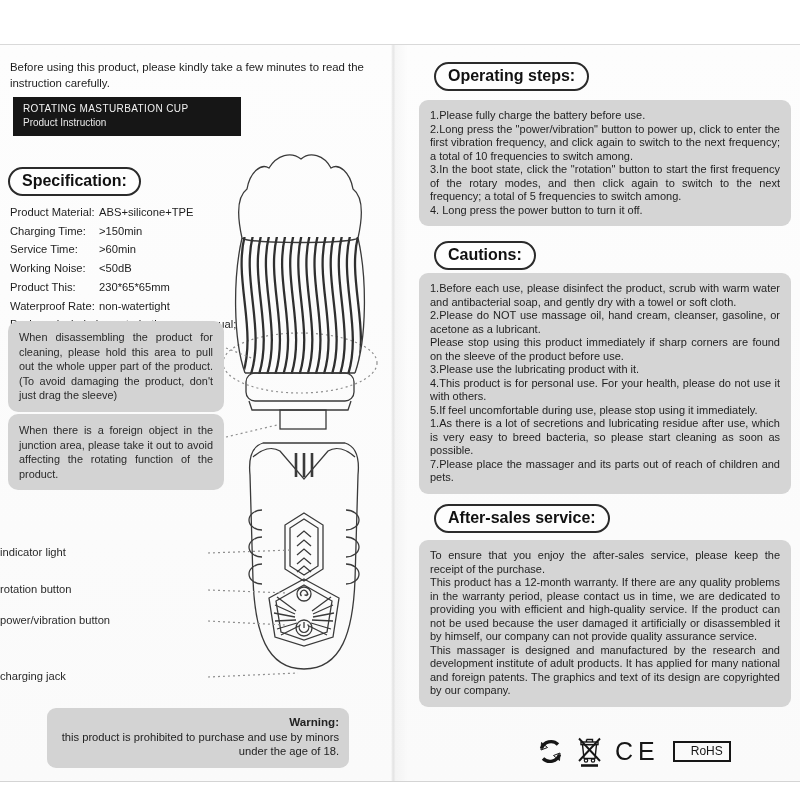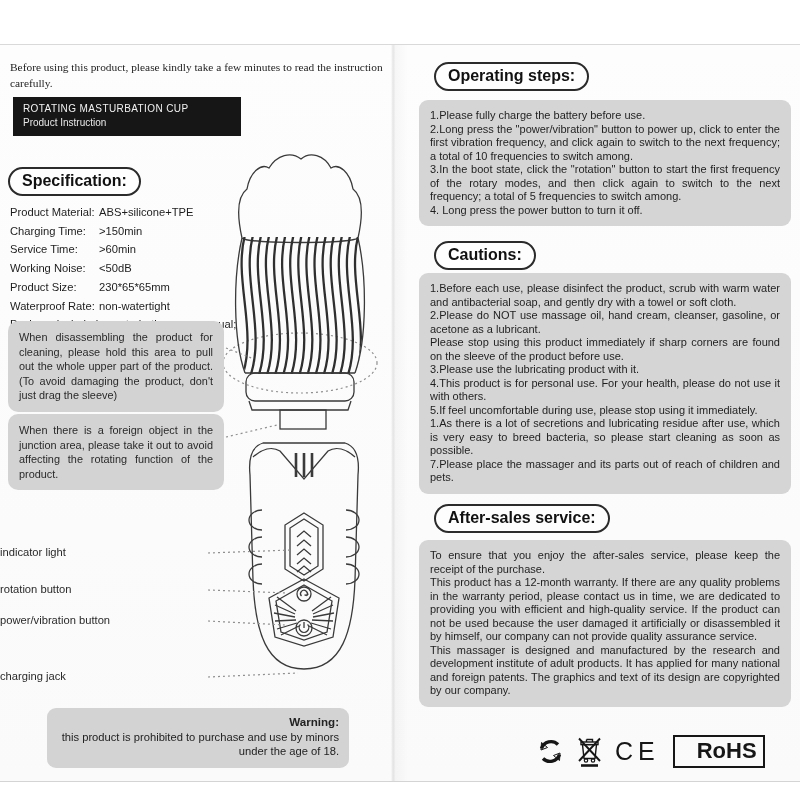--- a/index.html
+++ b/index.html
@@ -14,21 +14,21 @@
     position:absolute;left:0;top:44px;width:800px;height:736px;
     border-top:1px solid #d9d9d9;border-bottom:1px solid #d4d4d4;
     background:linear-gradient(180deg,#fdfdfd,#fafafa);
   }
   .page{position:absolute;top:0;height:736px;}
   .page-left{left:0;width:394px;}
   .page-right{left:394px;width:406px;background:linear-gradient(90deg,rgba(0,0,0,0.03),rgba(0,0,0,0) 14px);}
   .crease{position:absolute;left:391px;top:0;width:4px;height:736px;
     background:linear-gradient(90deg,rgba(0,0,0,0) ,rgba(0,0,0,0.10) 55%,rgba(0,0,0,0));}
 
-  .intro{position:absolute;left:10px;top:14px;width:374px;font-size:11.4px;line-height:16px;color:#1d1d1d;font-family:Liberation Serif, serif;}
+  .intro{position:absolute;left:10px;top:14px;width:374px;font-size:11.4px;line-height:16px;color:#1d1d1d;}
 
   .titlebar{position:absolute;left:13px;top:52px;width:228px;background:#161616;color:#f2f2f2;
     padding:6px 10px 8px 10px;box-sizing:border-box;}
   .titlebar .t1{font-size:10px;letter-spacing:.4px;white-space:nowrap;}
   .titlebar .t2{font-size:10px;margin-top:3px;color:#e8e8e8;}
 
   .pill{display:inline-block;position:absolute;border:2px solid #2b2b2b;border-radius:17px;
     padding:3px 12px 4px 12px;font-weight:bold;font-size:16px;color:#111;background:rgba(255,255,255,.6);}
 
   .speclist{position:absolute;left:10px;top:158px;width:238px;font-size:11.2px;line-height:18.7px;color:#1d1d1d;}
@@ -61,21 +61,21 @@
   .rp-pill-as{left:40px;top:459px;}
   .graybox{position:absolute;left:25px;width:372px;box-sizing:border-box;background:#d5d5d5;
     border-radius:9px;padding:9px 11px;font-size:11px;line-height:13.5px;color:#1f1f1f;}
   .graybox .jline{text-align:justify;}
   .box-op{top:55px;}
   .box-ca{top:228px;}
   .box-as{top:495px;}
 
   .certs{position:absolute;left:143px;top:690px;display:flex;align-items:center;gap:13px;}
   .ce-mark{font-weight:normal;font-size:25px;letter-spacing:5px;color:#161616;line-height:1;}
-  .rohs-badge{border:2px solid #161616;padding:1px 6px 2px 22px;font-weight:bold;font-size:22px;color:#161616;}
+  .rohs-badge{border:2px solid #161616;padding:1px 6px 2px 16px;font-weight:normal;font-size:12px;color:#161616;}
   .cert-svg path,.cert-svg circle,.cert-svg line,.cert-svg rect{fill:none;stroke:#161616;}
 </style>
 </head>
 <body>
 
 <div class="spread">
 
   <div class="page page-left">
 
     <svg class="diagram" viewBox="0 0 394 736" aria-hidden="true">
@@ -159,21 +159,21 @@
       <div class="t2">Product Instruction</div>
     </div>
 
     <div class="pill" style="left:8px;top:122px;">Specification:</div>
 
     <div class="speclist">
       <div class="spec-row"><span class="spec-label">Product Material:</span><span class="spec-value">ABS+silicone+TPE</span></div>
       <div class="spec-row"><span class="spec-label">Charging Time:</span><span class="spec-value">&gt;150min</span></div>
       <div class="spec-row"><span class="spec-label">Service Time:</span><span class="spec-value">&gt;60min</span></div>
       <div class="spec-row"><span class="spec-label">Working Noise:</span><span class="spec-value">&lt;50dB</span></div>
-      <div class="spec-row"><span class="spec-label">Product Size:</span><span class="spec-value">230*65*65mm</span></div>
+      <div class="spec-row"><span class="spec-label">Product This:</span><span class="spec-value">230*65*65mm</span></div>
       <div class="spec-row"><span class="spec-label">Waterproof Rate:</span><span class="spec-value">non-watertight</span></div>
       <div class="spec-row"><span class="spec-label">Package included:</span> <span class="spec-value">masturbation cup; manual; charging cable</span></div>
     </div>
 
     <div class="callout c1">When disassembling the product for cleaning, please hold this area to pull out the whole upper part of the product. (To avoid damaging the product, don't just drag the sleeve)</div>
     <div class="callout c2">When there is a foreign object in the junction area, please take it out to avoid affecting the rotating function of the product.</div>
 
     <div class="diag-label dl-indicator">indicator light</div>
     <div class="diag-label dl-rotation">rotation button</div>
     <div class="diag-label dl-power">power/vibration button</div>

